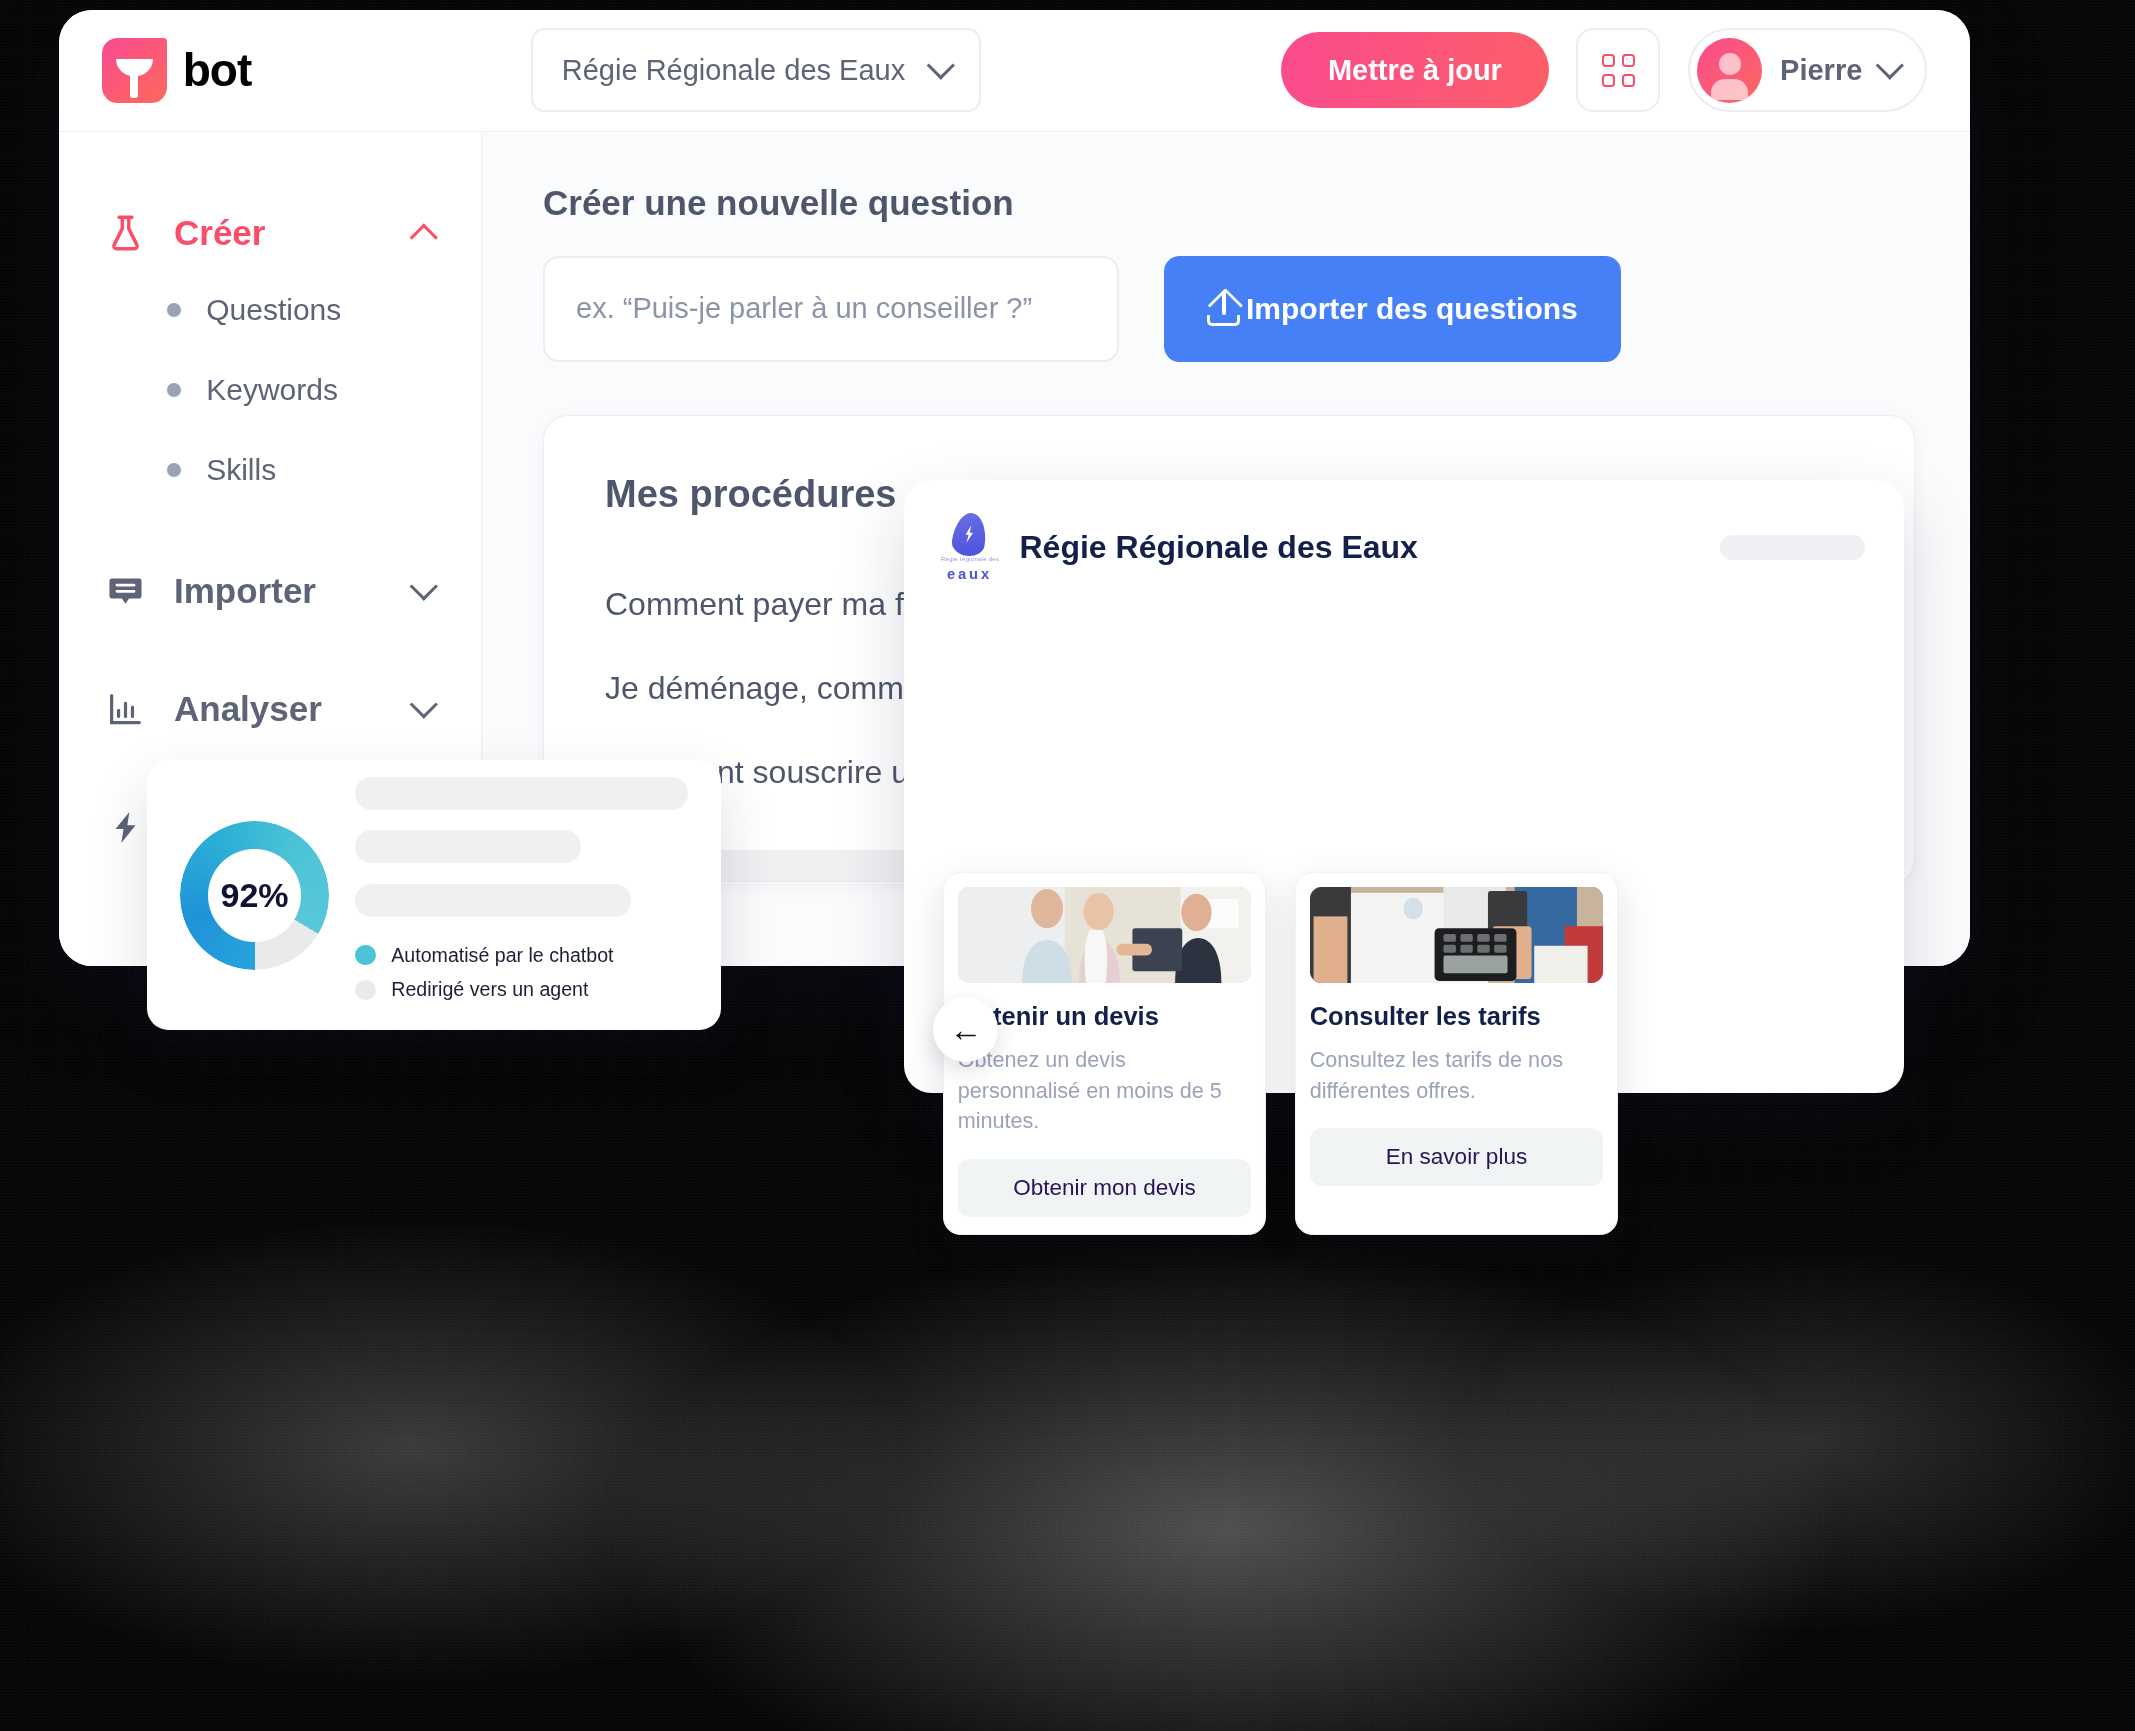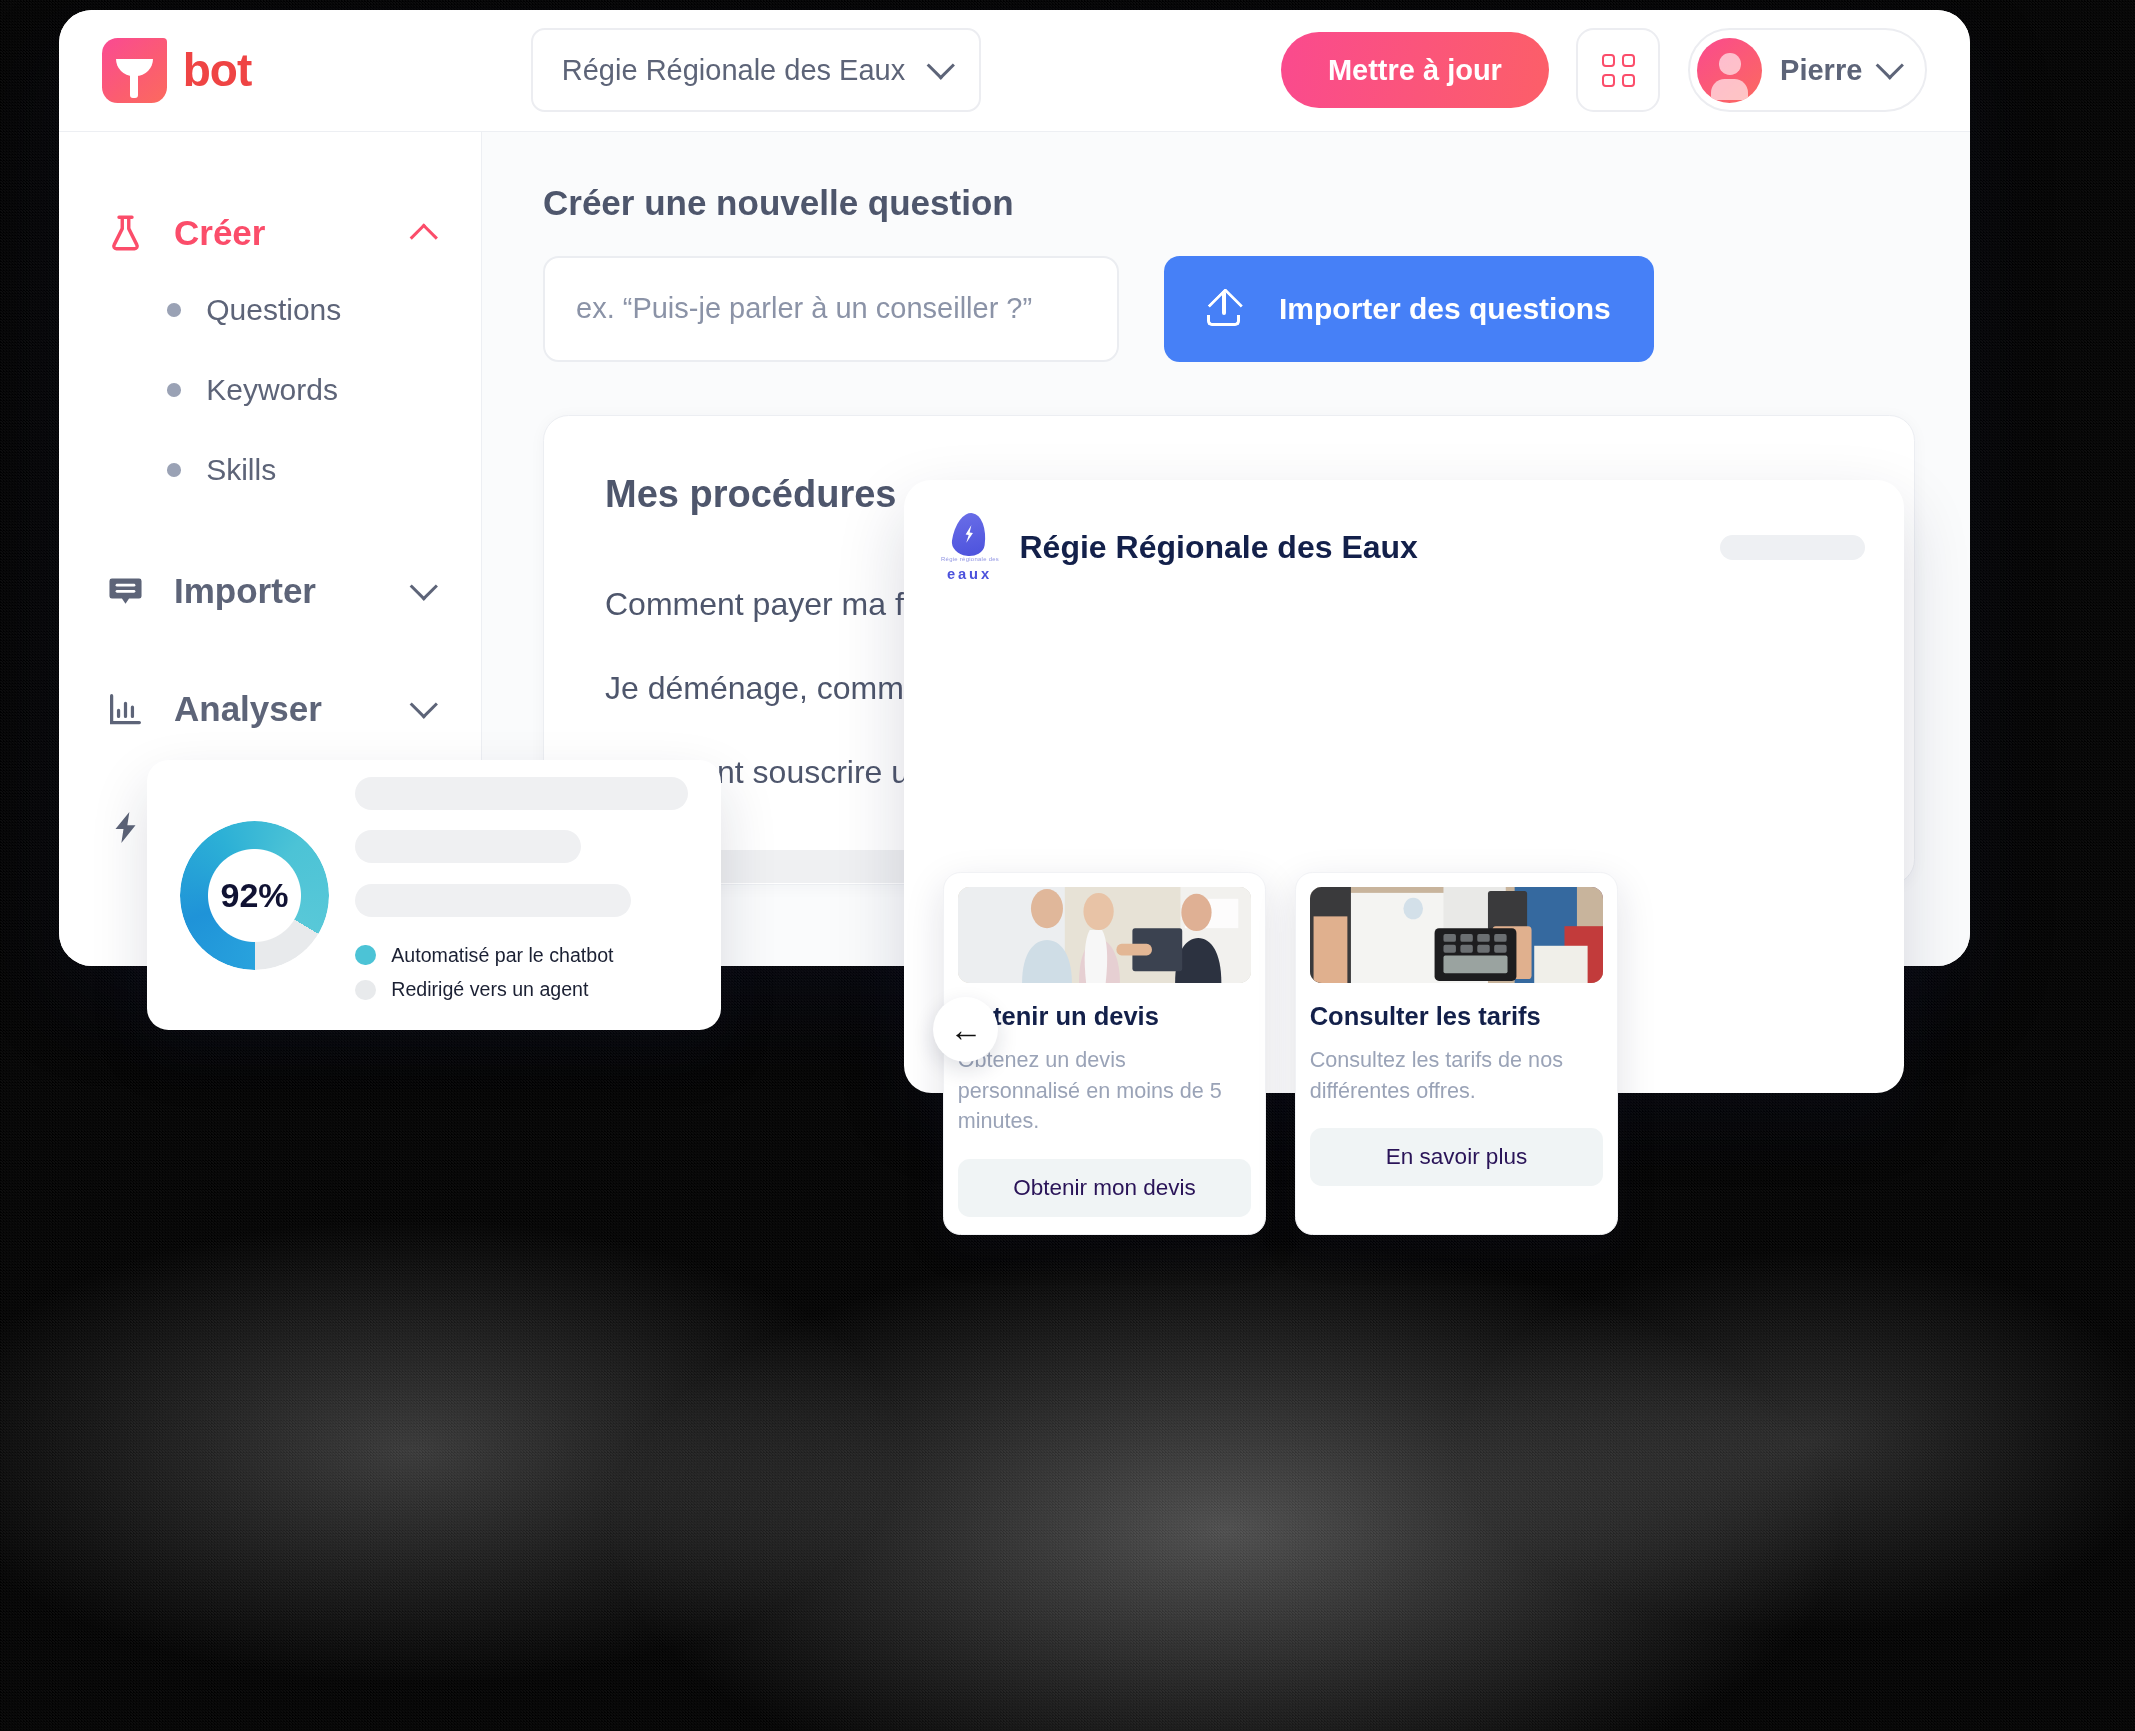--- a/index.html
+++ b/index.html
@@ -48,21 +48,21 @@
   }
   .logo-mark::before{
     content:""; position:absolute; left:13.7px; top:21.6px; width:37px; height:16.7px;
     border-radius: 0 0 19.6px 19.6px;
     background:#fff;
   }
   .logo-mark::after{
     content:""; position:absolute; left:28px; top:29px; width:7.8px; height:31px;
     background:#fff; border-radius:2.9px;
   }
-  .logo-text{ font-size:46px; font-weight:700; color:#ef4444; letter-spacing:-1px;}
+  .logo-text{ font-size:46px; font-weight:700; color:#000000; letter-spacing:-1px;}
 
   
   .org-select{
     height:84px; min-width:446px; border:2px solid #ecedf1; border-radius:13.7px;
     display:flex; align-items:center; justify-content:space-between;
     padding:0 29px; gap:25.5px; background:#fff; margin-left:7.8px;
   }
   .org-select-label{ font-size:29px; color:#5d6478; }
   .chev{ display:inline-block; width:19.6px; height:19.6px; border-right:3.9px solid #5d6478;
          border-bottom:3.9px solid #5d6478; transform:rotate(45deg) translate(-3.9px,-3.9px); }
@@ -114,21 +114,21 @@
   .main-title{ font-size:35px; font-weight:700; color:#4e566c; margin-bottom:33px; }
   .row-create{ display:flex; gap:45px; align-items:flex-start; }
   .q-input{
     flex:0 0 576px; height:106px; border:2px solid #ebedf1; border-radius:15.7px;
     background:#fff; display:flex; align-items:center; padding:0 31px;
   }
   .q-input span{ font-size:29px; color:#8b93a7; }
   .btn-import{
     height:106px; padding:0 43px; border-radius:15.7px; border:none; cursor:pointer;
     background:#4680f7; color:#fff; font-size:30px; font-weight:700; font-family:inherit;
-    display:flex; align-items:center; gap:39px;
+    display:flex; align-items:center; gap:6px;
   }
   .upload-ico{ width:33px; height:35px; position:relative; flex:0 0 33px; }
   .upload-ico::before{ content:""; position:absolute; left:14.7px; top:0; width:3.9px; height:23.5px; background:#fff; border-radius:2px;}
   .upload-ico::after{ content:""; position:absolute; left:5.9px; top:2px; width:21.6px; height:21.6px;
     border-left:3.9px solid #fff; border-top:3.9px solid #fff; transform:rotate(45deg); border-radius:2.9px 0 0 0;}
   .upload-base{ position:absolute; left:0; bottom:0; width:33px; height:11.8px;
     border:3.9px solid #fff; border-top:none; border-radius:0 0 4.9px 4.9px; }
 
   .proc-card{
     margin-top:53px; background:#fff; border:1px solid #eceef2; border-radius:25.5px;

